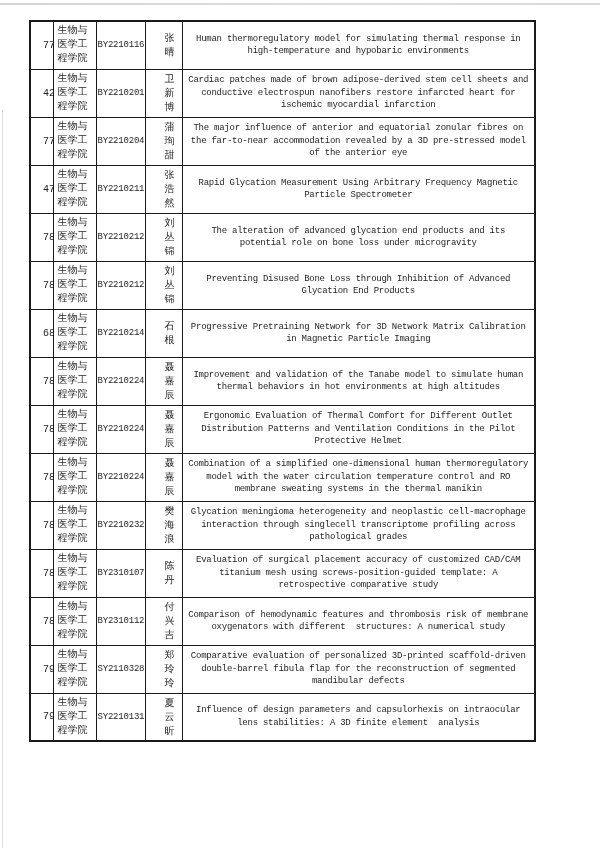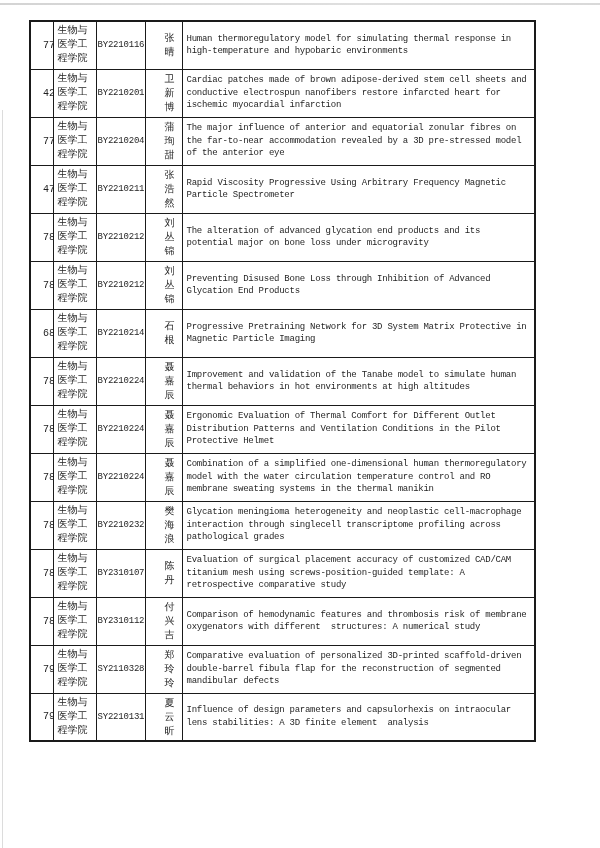--- a/index.html
+++ b/index.html
@@ -72,21 +72,21 @@
     font-family:"DejaVu Sans","Liberation Sans",sans-serif;
     font-size:10px;
     text-align:center;
     padding:0 19px;
     margin-top:44px;
   }
   td.col-title{
     font-size:9px;
     line-height:12.5px;
     letter-spacing:-0.25px;
-    text-align:left;
+    text-align:center;
     padding:3px 4px;
     white-space:pre-wrap;
   }
 </style>
 </head>
 <body>
 
 <div class="scan-artifact-top"></div>
 <div class="scan-artifact-left"></div>
 
@@ -118,42 +118,42 @@
     <td class="col-college">生物与医学工程学院</td>
     <td class="col-code">BY2210204</td>
     <td class="col-name">蒲珣甜</td>
     <td class="col-title">The major influence of anterior and equatorial zonular fibres on the far-to-near accommodation revealed by a 3D pre-stressed model of the anterior eye</td>
   </tr>
       <tr>
     <td class="col-index">470</td>
     <td class="col-college">生物与医学工程学院</td>
     <td class="col-code">BY2210211</td>
     <td class="col-name">张浩然</td>
-    <td class="col-title">Rapid Viscosity Progressive Using Arbitrary Frequency Magnetic Particle Spectrometer</td>
+    <td class="col-title">Rapid Glycation Measurement Using Arbitrary Frequency Magnetic Particle Spectrometer</td>
   </tr>
       <tr>
     <td class="col-index">781</td>
     <td class="col-college">生物与医学工程学院</td>
     <td class="col-code">BY2210212</td>
     <td class="col-name">刘丛锦</td>
-    <td class="col-title">The alteration of advanced glycation end products and its potential major on bone loss under microgravity</td>
+    <td class="col-title">The alteration of advanced glycation end products and its potential role on bone loss under microgravity</td>
   </tr>
       <tr>
     <td class="col-index">782</td>
     <td class="col-college">生物与医学工程学院</td>
     <td class="col-code">BY2210212</td>
     <td class="col-name">刘丛锦</td>
     <td class="col-title">Preventing Disused Bone Loss through Inhibition of Advanced Glycation End Products</td>
   </tr>
       <tr>
     <td class="col-index">687</td>
     <td class="col-college">生物与医学工程学院</td>
     <td class="col-code">BY2210214</td>
     <td class="col-name">石根</td>
-    <td class="col-title">Progressive Pretraining Network for 3D System Matrix Protective in Magnetic Particle Imaging</td>
+    <td class="col-title">Progressive Pretraining Network for 3D Network Matrix Calibration in Magnetic Particle Imaging</td>
   </tr>
       <tr>
     <td class="col-index">784</td>
     <td class="col-college">生物与医学工程学院</td>
     <td class="col-code">BY2210224</td>
     <td class="col-name">聂嘉辰</td>
     <td class="col-title">Improvement and validation of the Tanabe model to simulate human thermal behaviors in hot environments at high altitudes</td>
   </tr>
       <tr>
     <td class="col-index">785</td>

